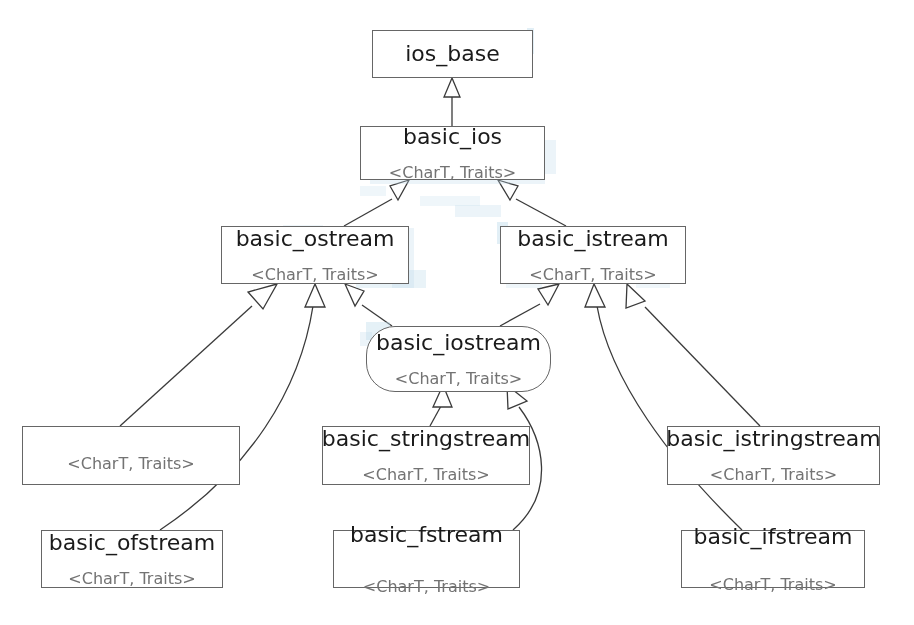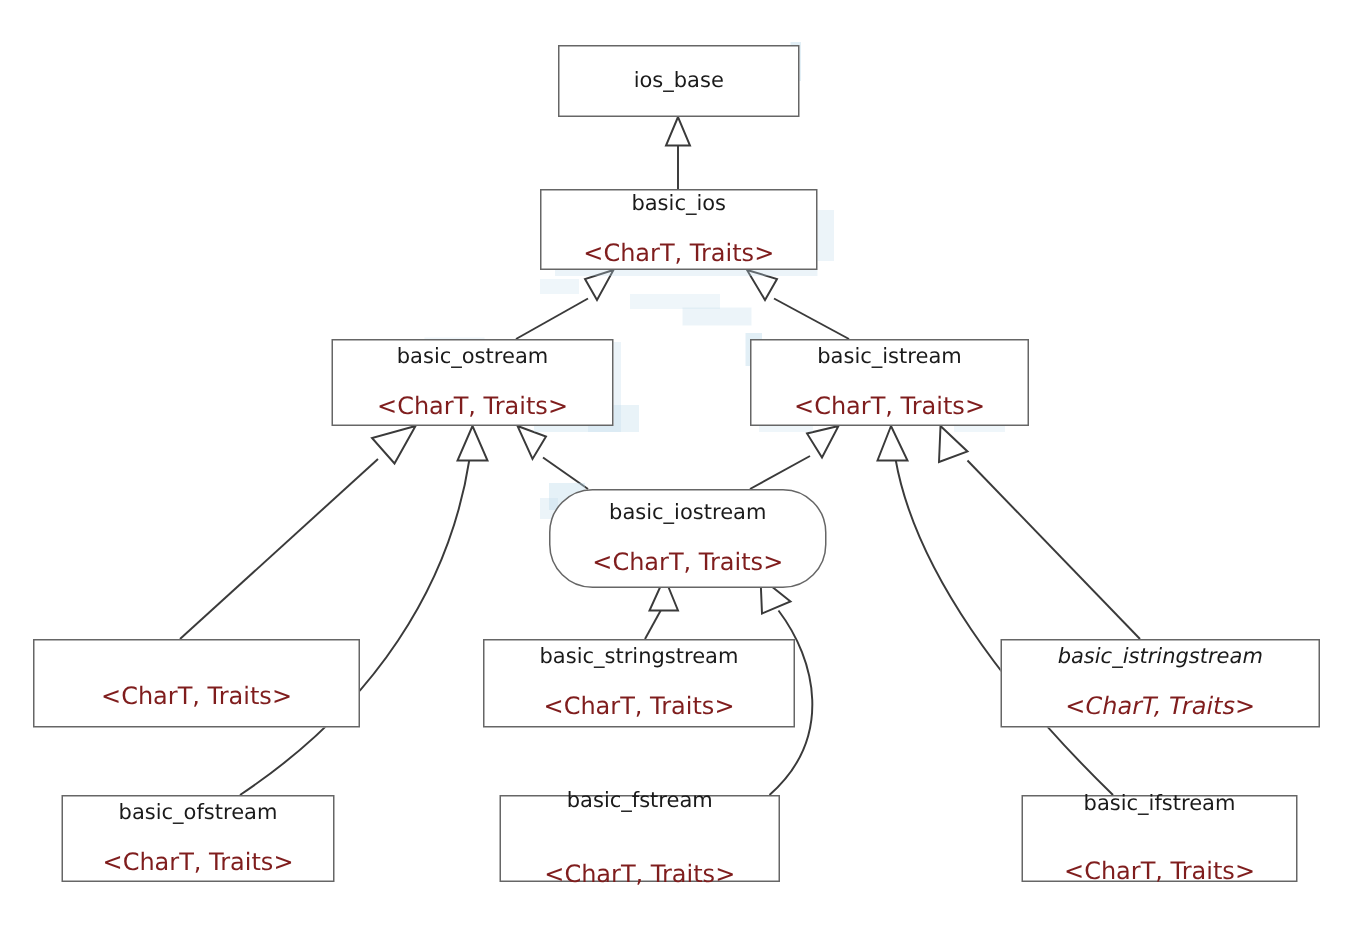--- a/index.html
+++ b/index.html
@@ -39,26 +39,26 @@
     background: #ffffff;
     border: 1px solid #666666;
     display: flex;
     flex-direction: column;
     align-items: center;
     justify-content: center;
     z-index: 3;
   }
   .node .cls-name {
     color: #1a1a1a;
-    font-size: 14px;
+    font-size: 22px;
     line-height: 1.05;
     white-space: nowrap;
   }
   .node .cls-tmpl {
-    color: #7f1d1d;
+    color: #737373;
     font-size: 16px;
     line-height: 1.1;
     white-space: nowrap;
     margin-top: 16px;
   }
   .node.single .cls-name {
     margin: 0;
   }
   .artifact {
     position: absolute;
@@ -161,21 +161,21 @@
 
   <div class="node" style="left:22px;top:426px;width:218px;height:59px;">
     <div class="cls-tmpl">&lt;CharT, Traits&gt;</div>
   </div>
 
   <div class="node" style="left:322px;top:426px;width:208px;height:59px;">
     <div class="cls-name">basic_stringstream</div>
     <div class="cls-tmpl">&lt;CharT, Traits&gt;</div>
   </div>
 
-  <div class="node" style="left:667px;top:426px;width:213px;height:59px;font-style:italic;">
+  <div class="node" style="left:667px;top:426px;width:213px;height:59px;">
     <div class="cls-name">basic_istringstream</div>
     <div class="cls-tmpl">&lt;CharT, Traits&gt;</div>
   </div>
 
   <div class="node" style="left:41px;top:530px;width:182px;height:58px;">
     <div class="cls-name">basic_ofstream</div>
     <div class="cls-tmpl">&lt;CharT, Traits&gt;</div>
   </div>
 
   <div class="node" style="left:333px;top:530px;width:187px;height:58px;gap:16px;">

